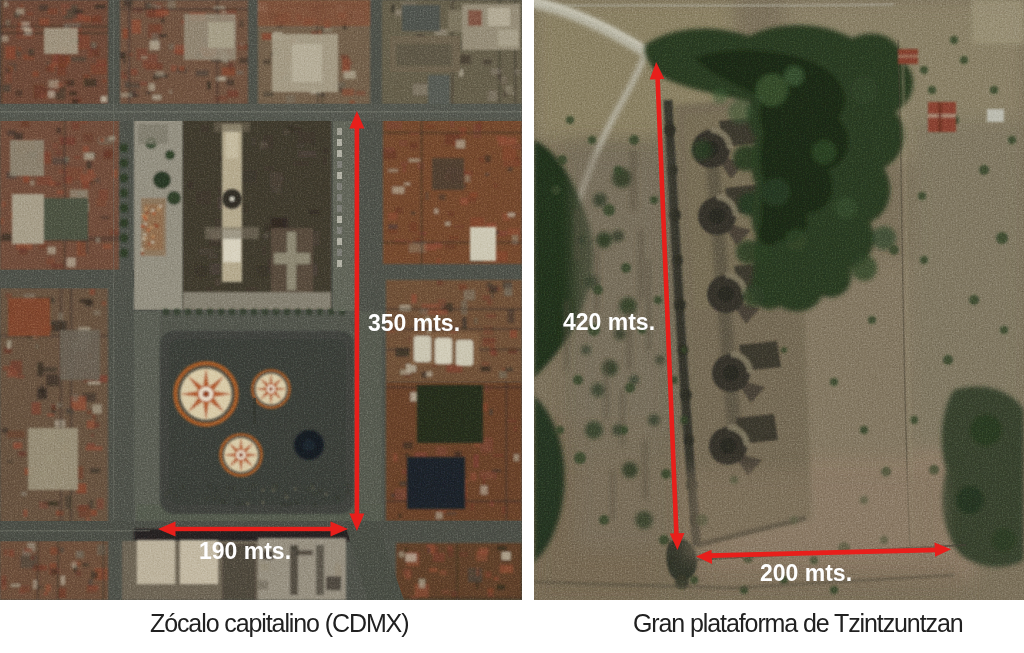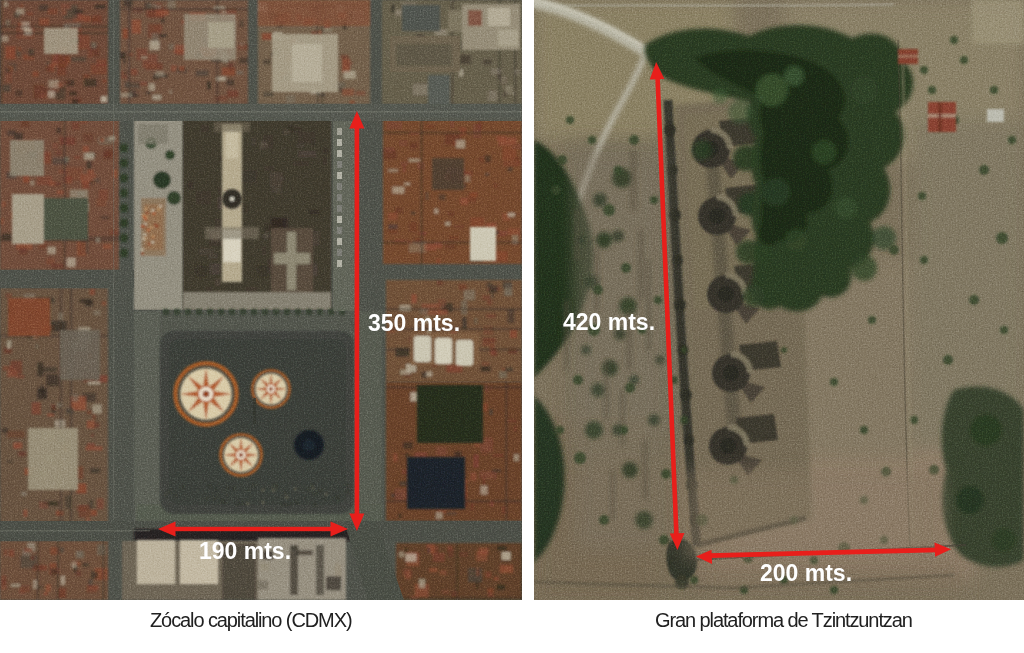--- a/index.html
+++ b/index.html
@@ -1,16 +1,16 @@
 <!DOCTYPE html>
 <html><head><meta charset="utf-8">
 <style>
 html,body{margin:0;padding:0;background:#ffffff;width:1024px;height:653px;overflow:hidden;font-family:"Liberation Sans",sans-serif}
 .img{position:absolute;top:0}
-.cap{position:absolute;white-space:nowrap;color:#212121;font-size:20px;letter-spacing:-1.1px}
+.cap{position:absolute;white-space:nowrap;color:#212121;font-size:25px;letter-spacing:-1.1px}
 </style></head>
 <body>
 
 <svg class="img" style="left:0" width="522" height="600" viewBox="0 0 522 600">
 <defs>
 <filter id="b1" x="-30%" y="-30%" width="160%" height="160%">
         <feGaussianBlur stdDeviation="1.2"></feGaussianBlur>
       </filter>
 <filter id="b2" x="-30%" y="-30%" width="160%" height="160%">
         <feGaussianBlur stdDeviation="2.2"></feGaussianBlur>
@@ -1422,12 +1422,12 @@
 <filter id="photo2" x="0%" y="0%" width="100%" height="100%">
 <feTurbulence type="fractalNoise" baseFrequency="0.7" numOctaves="2" seed="29" stitchTiles="stitch" result="n"></feTurbulence>
 <feColorMatrix in="n" type="matrix" values="0.26 0.26 0.26 0 0.11  0.26 0.26 0.26 0 0.11  0.26 0.26 0.26 0 0.11  0 0 0 0 1" result="gn"></feColorMatrix>
 <feBlend in="gn" in2="SourceGraphic" mode="soft-light"></feBlend>
 </filter>
 </defs>
 </svg>
 
 <div class="cap" style="left:150px;top:609px">Zócalo capitalino (CDMX)</div>
 
-<div class="cap" style="left:655px;top:609px">Gran plataforma de Tzintzuntzan</div>
+<div class="cap" style="left:633px;top:609px">Gran plataforma de Tzintzuntzan</div>
 </body></html>

